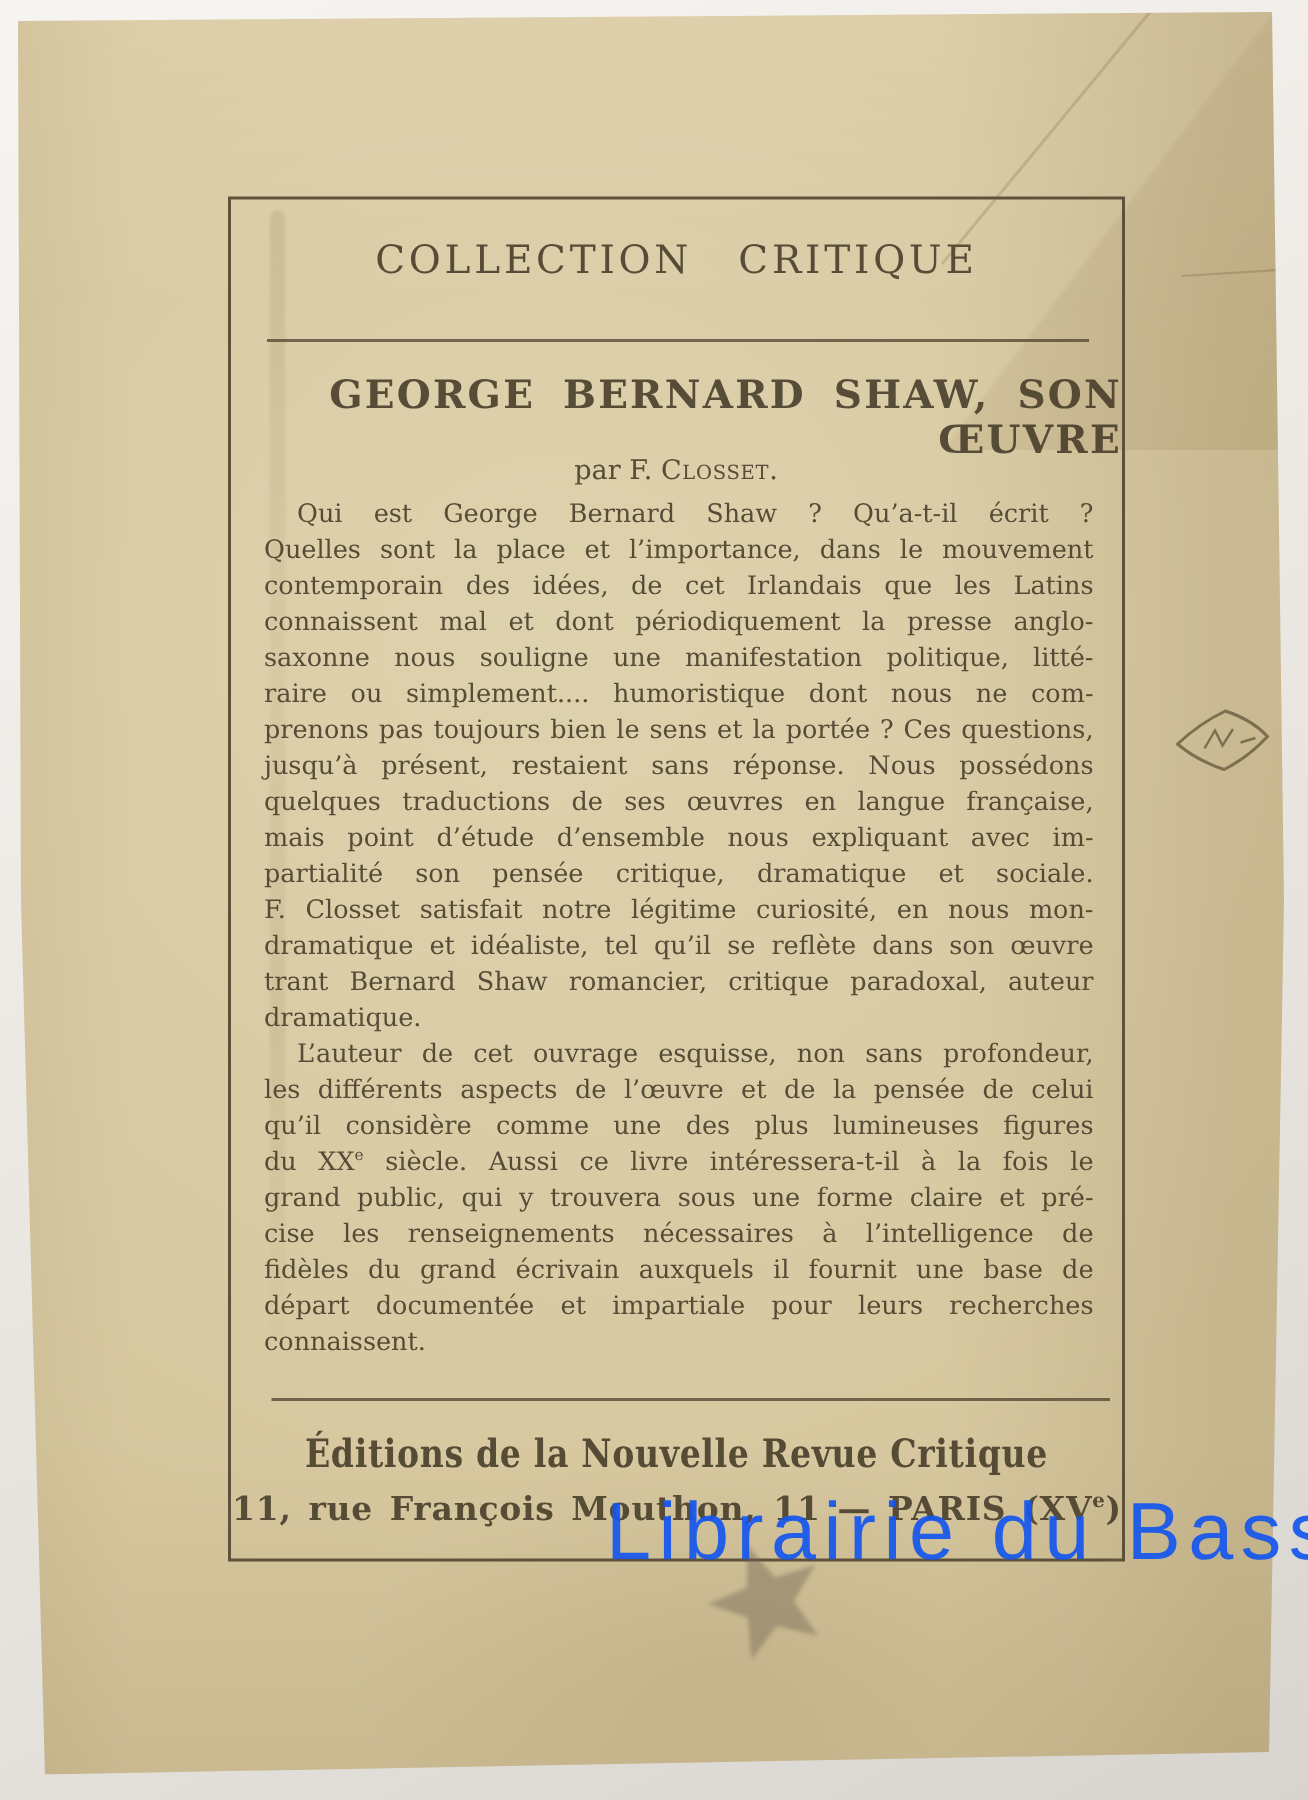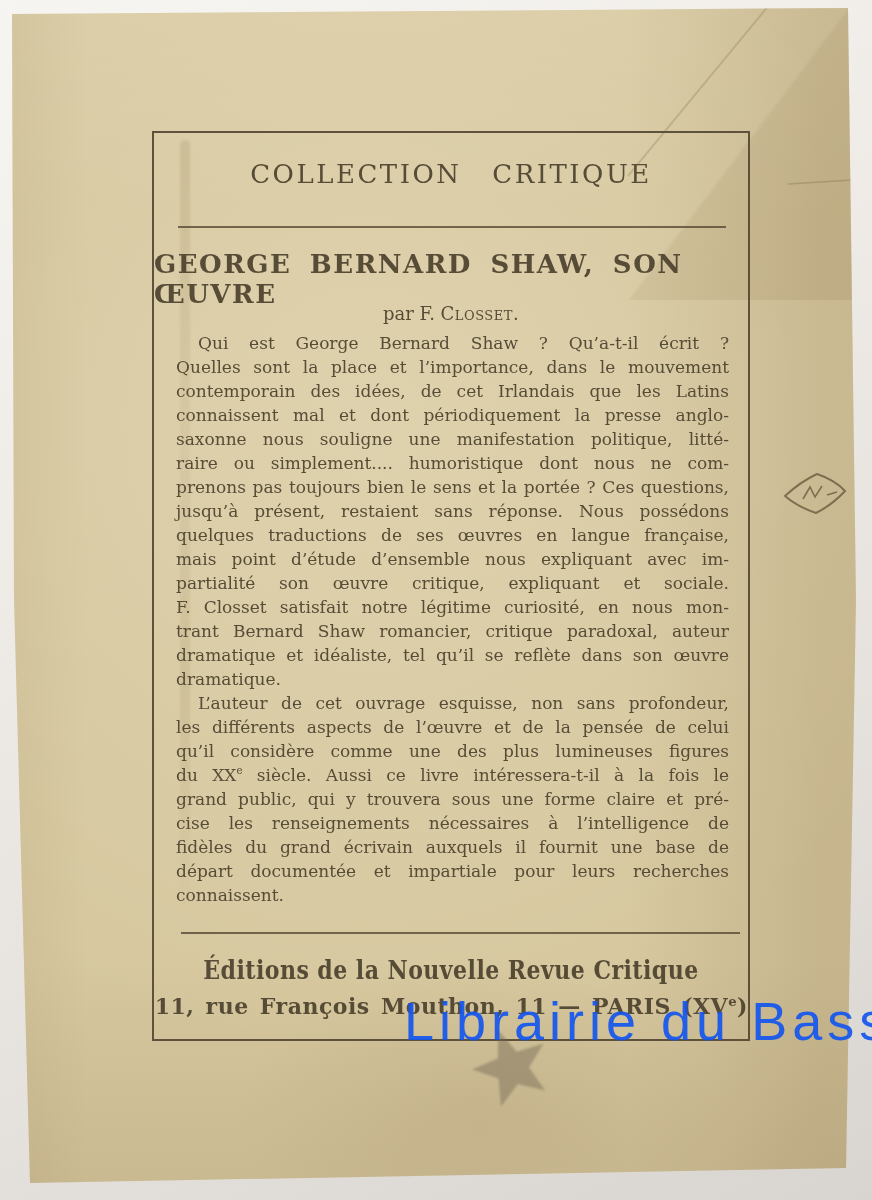--- a/index.html
+++ b/index.html
@@ -34,21 +34,21 @@
     border:2px solid var(--frame,#554832);opacity:.92;
   }
   .rule{position:absolute;height:2px;background:var(--frame,#554832);opacity:.85;}
   #rule-top{left:24px;right:22px;top:93px;}
   #rule-bottom{left:27px;right:8px;top:799px;}
   #collection-title{
     position:absolute;left:0;right:0;top:26px;text-align:center;
     font-size:26px;letter-spacing:2.5px;word-spacing:20px;color:var(--ink,#4c422e);
   }
   #book-title{
-    position:absolute;left:0;right:0;top:116px;text-align:left;margin:0;
+    position:absolute;left:0;right:0;top:116px;text-align:right;margin:0;
     font-size:26px;font-weight:bold;letter-spacing:1.5px;word-spacing:8px;color:var(--ink,#4c422e);
   }
   #byline{
     position:absolute;left:0;right:0;top:170px;text-align:center;
     font-size:18px;color:var(--ink,#4c422e);
   }
   .sc{font-variant:small-caps;letter-spacing:.5px;}
   #body-text{
     position:absolute;left:22px;top:198px;width:553px;
     font-size:17px;line-height:24px;color:var(--ink,#4c422e);
@@ -96,24 +96,24 @@
             <div class="line first">Qui est George Bernard Shaw ? Qu’a-t-il écrit ?</div>
             <div class="line">Quelles sont la place et l’importance, dans le mouvement</div>
             <div class="line">contemporain des idées, de cet Irlandais que les Latins</div>
             <div class="line">connaissent mal et dont périodiquement la presse anglo-</div>
             <div class="line">saxonne nous souligne une manifestation politique, litté-</div>
             <div class="line">raire ou simplement.... humoristique dont nous ne com-</div>
             <div class="line">prenons pas toujours bien le sens et la portée ? Ces questions,</div>
             <div class="line">jusqu’à présent, restaient sans réponse. Nous possédons</div>
             <div class="line">quelques traductions de ses œuvres en langue française,</div>
             <div class="line">mais point d’étude d’ensemble nous expliquant avec im-</div>
-            <div class="line">partialité son œuvre critique, expliquant et sociale.</div>
+            <div class="line">partialité son pensée critique, dramatique et sociale.</div>
             <div class="line">F. Closset satisfait notre légitime curiosité, en nous mon-</div>
+            <div class="line">dramatique et idéaliste, tel qu’il se reflète dans son œuvre</div>
             <div class="line">trant Bernard Shaw romancier, critique paradoxal, auteur</div>
-            <div class="line">dramatique et idéaliste, tel qu’il se reflète dans son œuvre</div>
             <div class="line last">dramatique.</div>
           </div>
         <div class="para">
             <div class="line first">L’auteur de cet ouvrage esquisse, non sans profondeur,</div>
             <div class="line">les différents aspects de l’œuvre et de la pensée de celui</div>
             <div class="line">qu’il considère comme une des plus lumineuses figures</div>
             <div class="line">du XX<sup>e</sup> siècle. Aussi ce livre intéressera-t-il à la fois le</div>
             <div class="line">grand public, qui y trouvera sous une forme claire et pré-</div>
             <div class="line">cise les renseignements nécessaires à l’intelligence de</div>
             <div class="line">fidèles du grand écrivain auxquels il fournit une base de</div>

